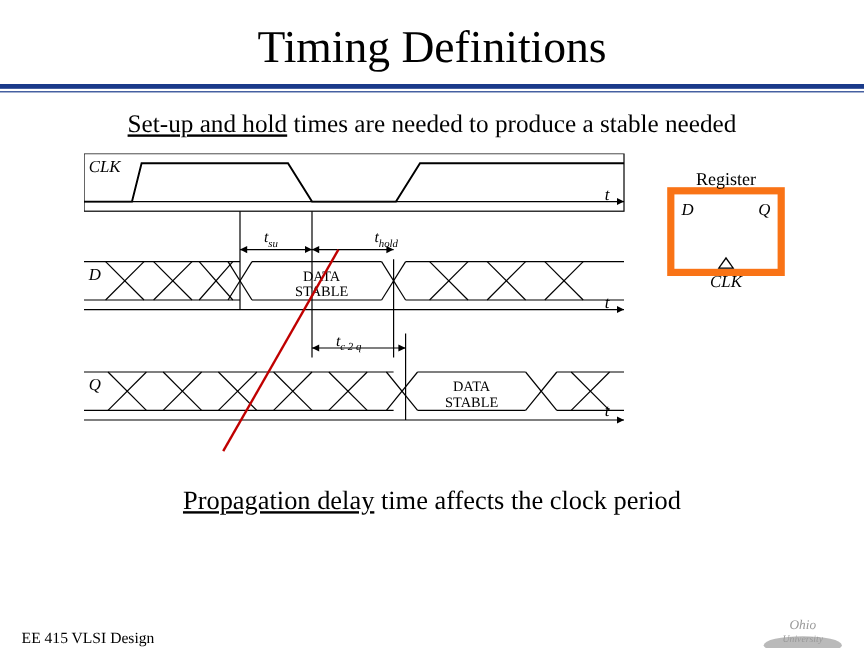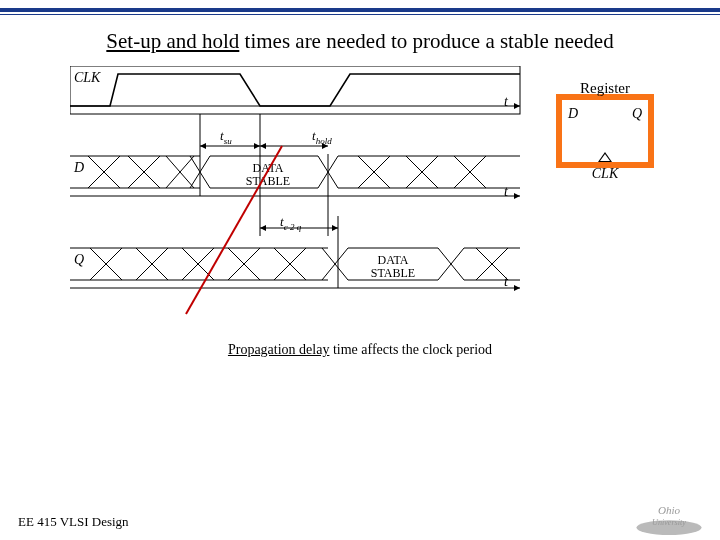--- a/index.html
+++ b/index.html
@@ -108,21 +108,21 @@
   .register-box .clk-lbl {
     position: absolute;
     font-style: italic;
     font-size: 14px;
     left: 50%;
     transform: translateX(-50%);
     bottom: -20px;
   }
   .bottom-note {
     text-align: center;
-    font-size: 14px;
+    font-size: 22px;
     margin-top: 16px;
   }
   .bottom-note .underline { text-decoration: underline; }
   .footer-left {
     position: absolute;
     left: 18px;
     bottom: 18px;
     font-size: 13px;
   }
   .footer-right {
@@ -134,20 +134,21 @@
     opacity: 0.5;
   }
   .footer-right svg { width: 100%; height: 100%; }
   .arrowhead { fill: #000; }
 </style>
 </head>
 <body>
 
 <div class="slide">
 
+  <div class="title">Timing Definitions</div>
 
   <div class="hr-band">
     <div class="thick"></div>
     <div class="thin"></div>
   </div>
 
   <div class="subtitle">
     <span class="underline">Set-up and hold</span><span> times are needed to produce a stable needed</span>
   </div>
 

